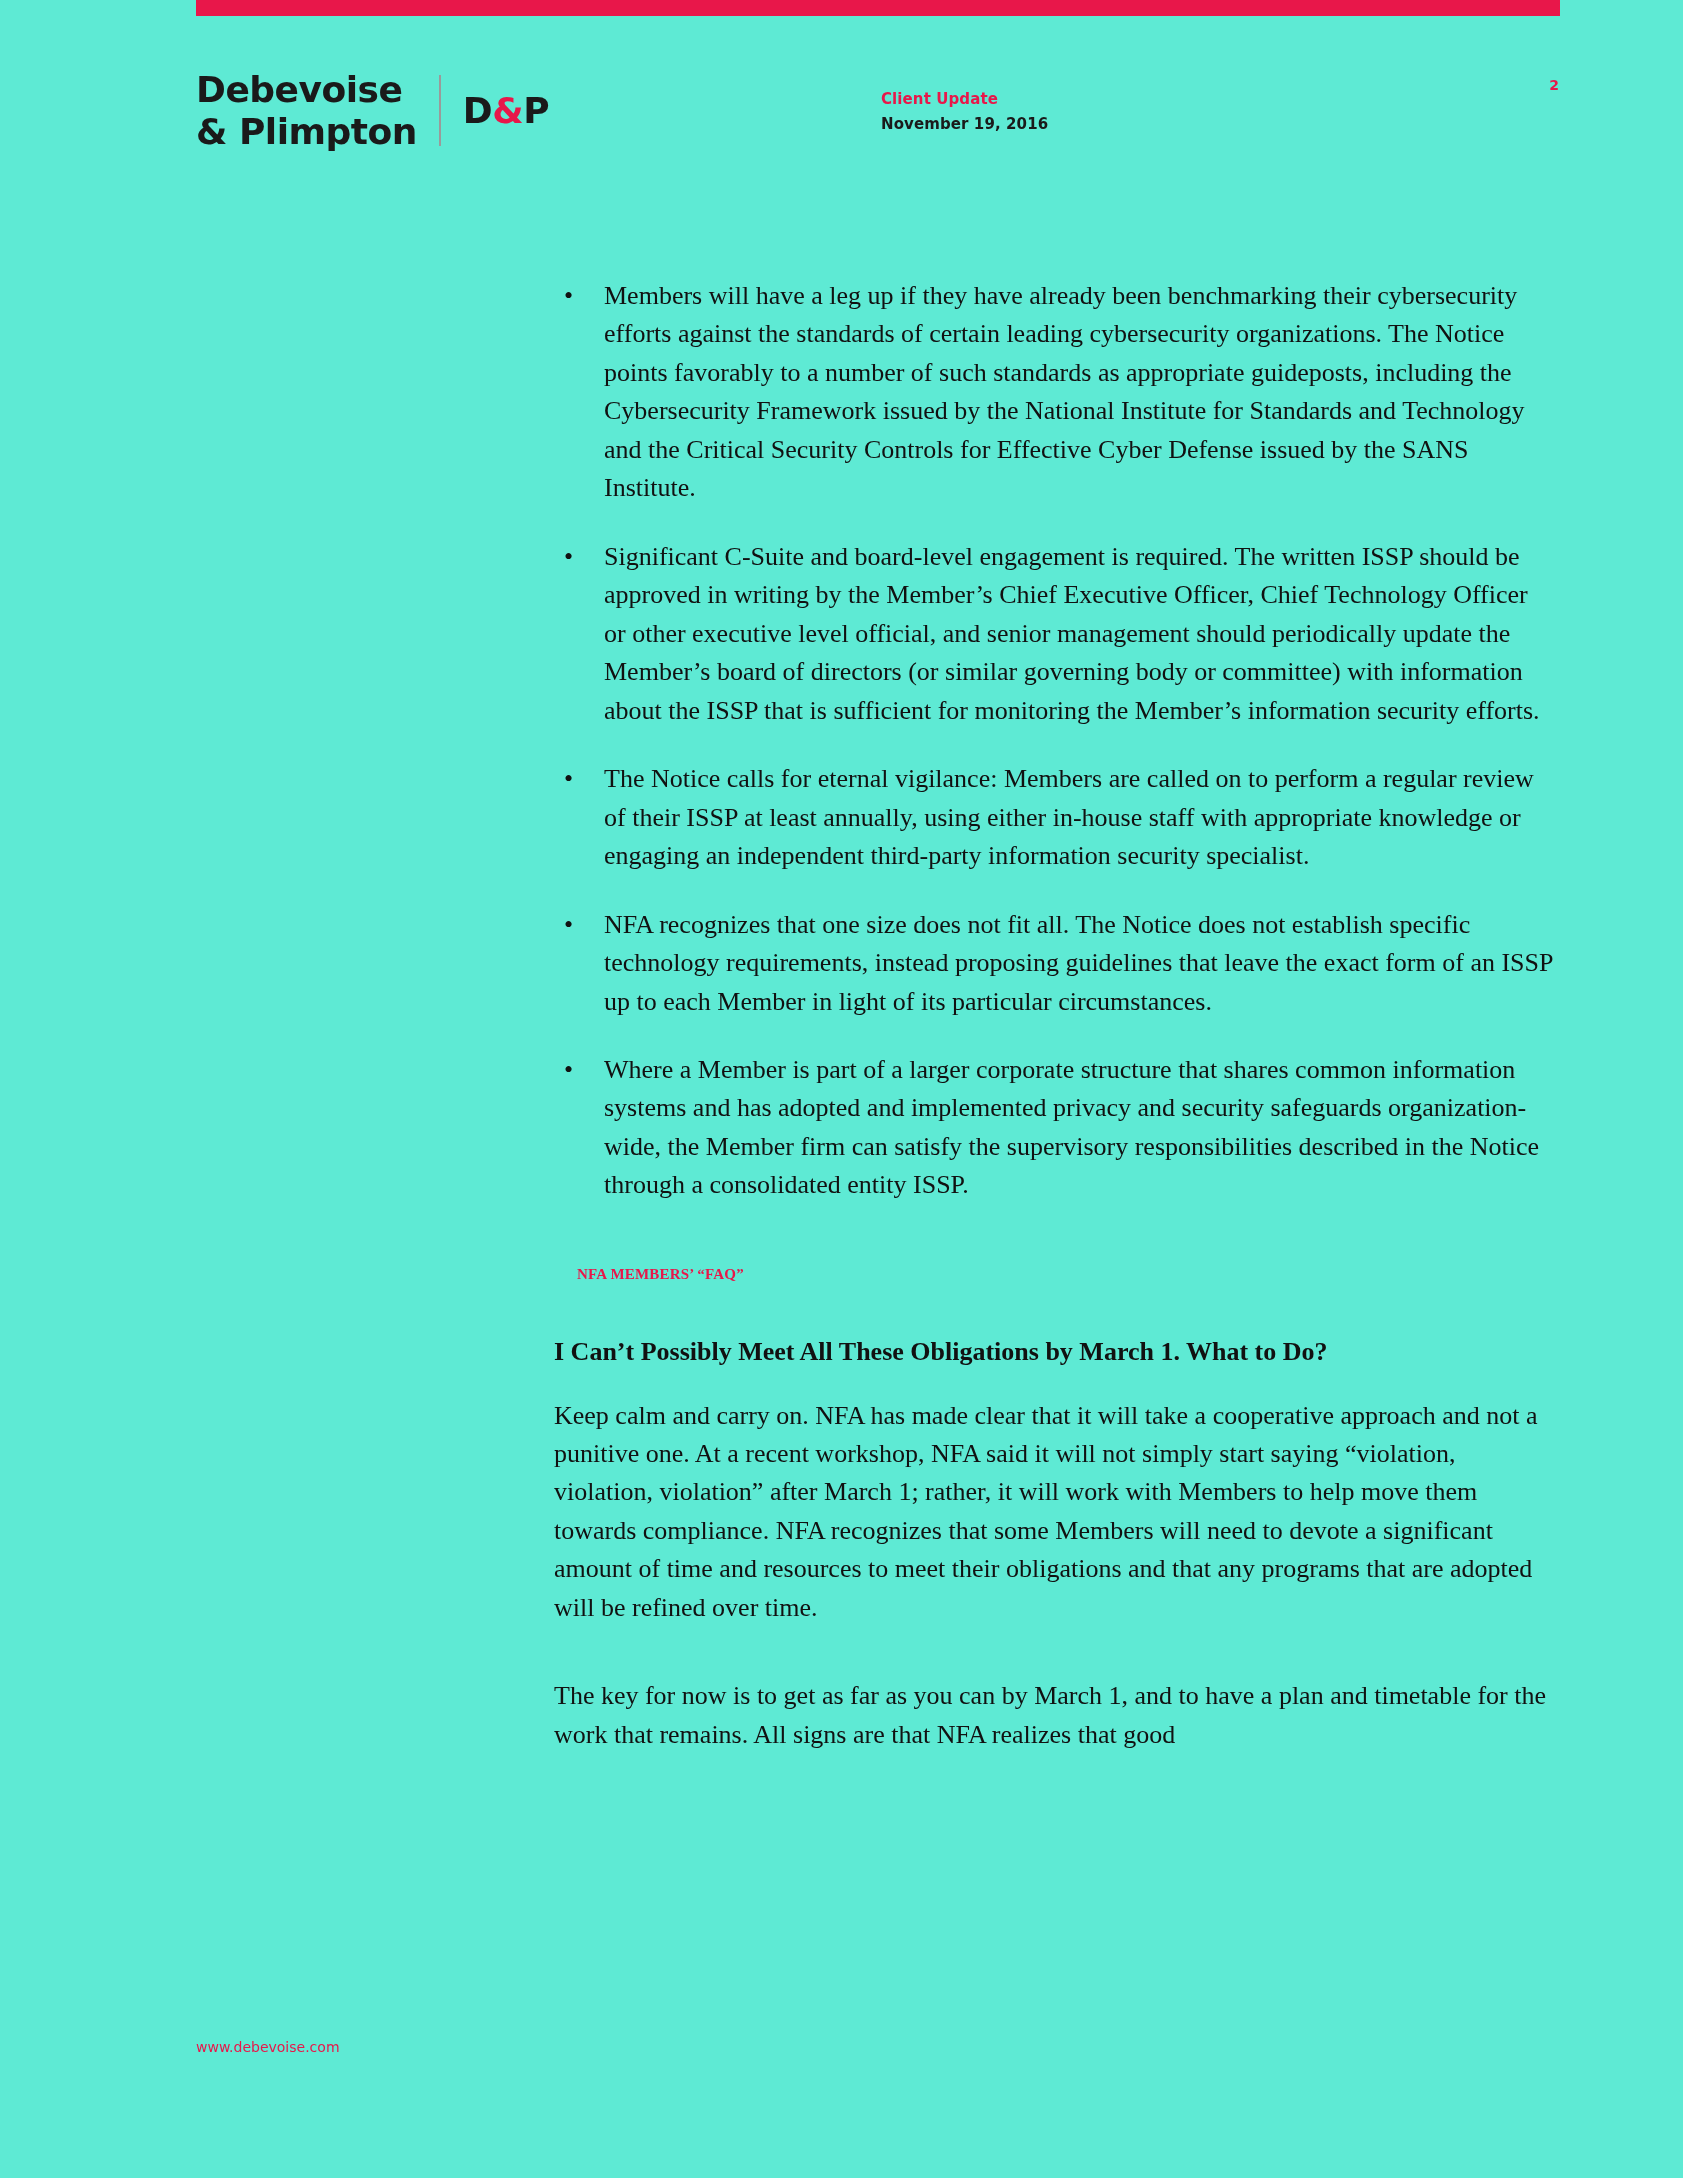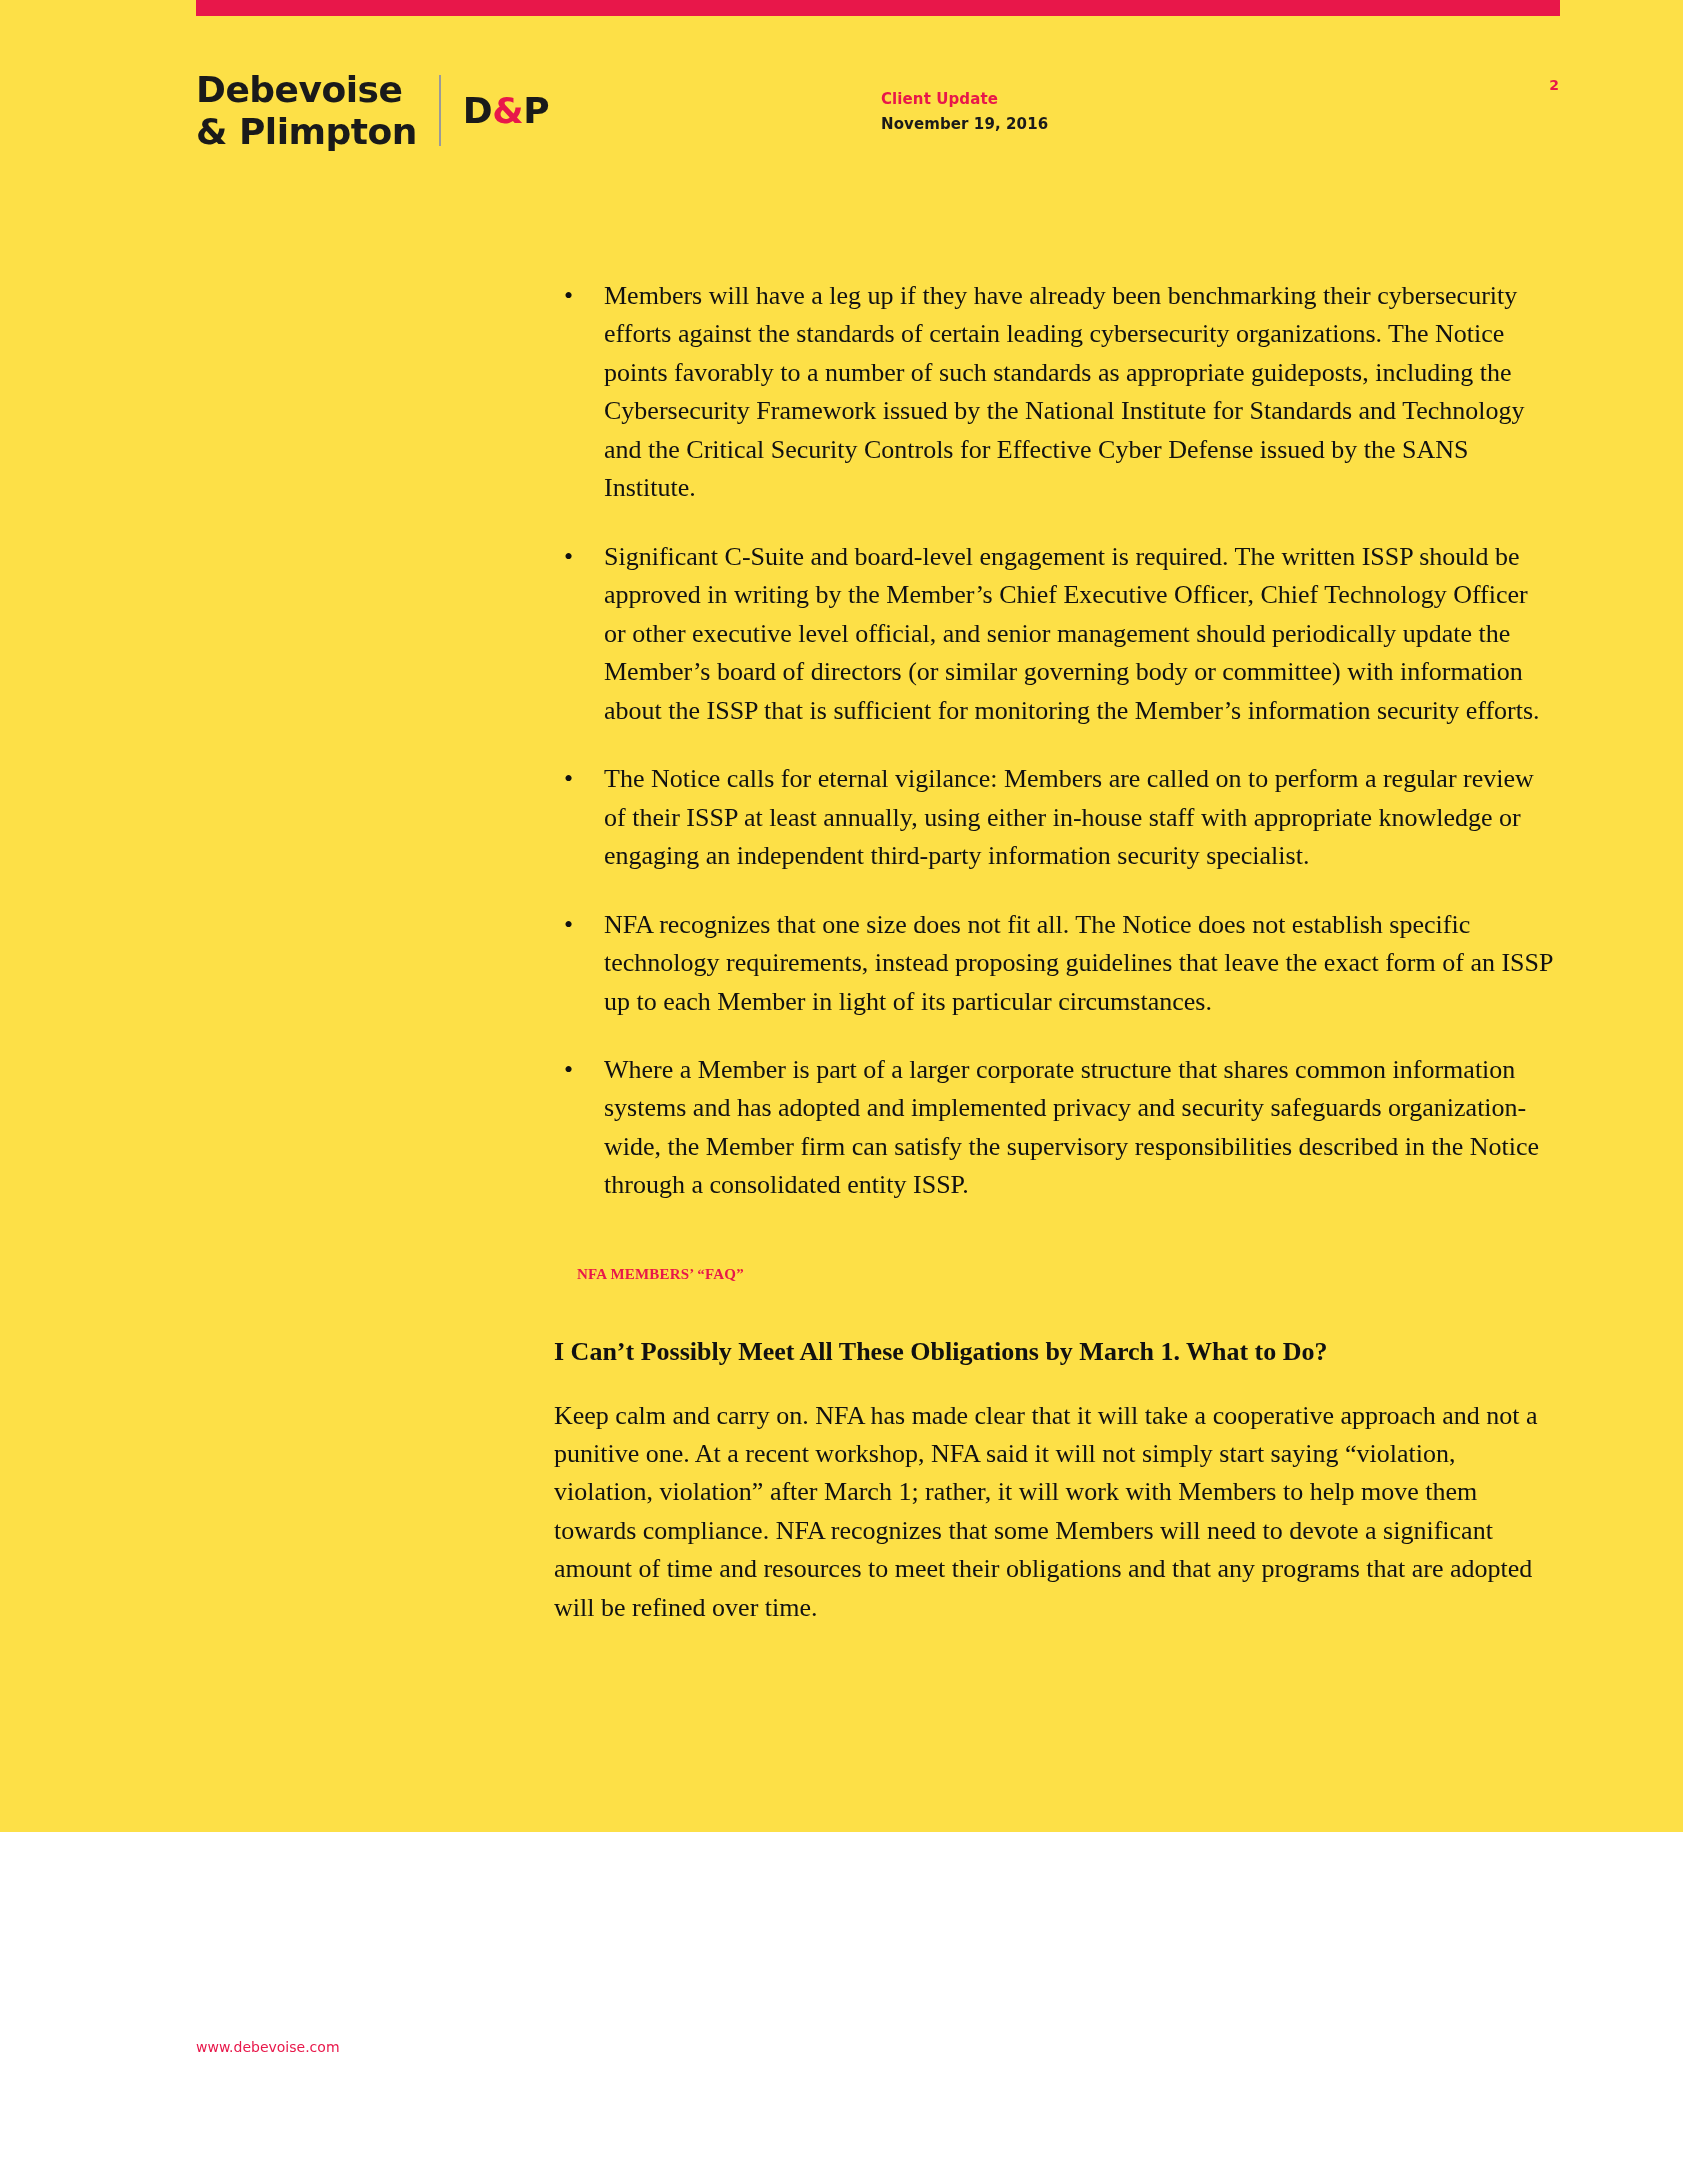--- a/index.html
+++ b/index.html
@@ -13,22 +13,22 @@
     position: relative;
     font-family: "Liberation Serif", serif;
     color: #1a1a1a;
     overflow: hidden;
   }
 
   .page {
     position: absolute;
     left: 0; top: 0;
     width: 1683px;
-    height: 1832px;
-    background: #fde047;
+    height: 2178px;
+    background: #5eead4;
   }
 
   
   .top-bar {
     position: absolute;
     left: 196px;
     top: 0;
     width: 1364px;
     height: 16px;
     background: #e8174a;
@@ -222,19 +222,20 @@
         <span class="dot">•</span>
         <span>Where a Member is part of a larger corporate structure that shares common information systems and has adopted and implemented privacy and security safeguards organization-wide, the Member firm can satisfy the supervisory responsibilities described in the Notice through a consolidated entity ISSP.</span>
       </li>
     </ul>
 
     <div class="section-head">NFA MEMBERS’ “FAQ”</div>
 
     <div class="faq-q">I Can’t Possibly Meet All These Obligations by March 1. What to Do?</div>
 
     <div class="para">Keep calm and carry on. NFA has made clear that it will take a cooperative approach and not a punitive one. At a recent workshop, NFA said it will not simply start saying “violation, violation, violation” after March 1; rather, it will work with Members to help move them towards compliance. NFA recognizes that some Members will need to devote a significant amount of time and resources to meet their obligations and that any programs that are adopted will be refined over time.</div>
+    <div class="para spaced">The key for now is to get as far as you can by March 1, and to have a plan and timetable for the work that remains. All signs are that NFA realizes that good</div>
 
   </div>
 
   <div class="footer-url">www.debevoise.com</div>
 
 </div>
 
 
 </body></html>

